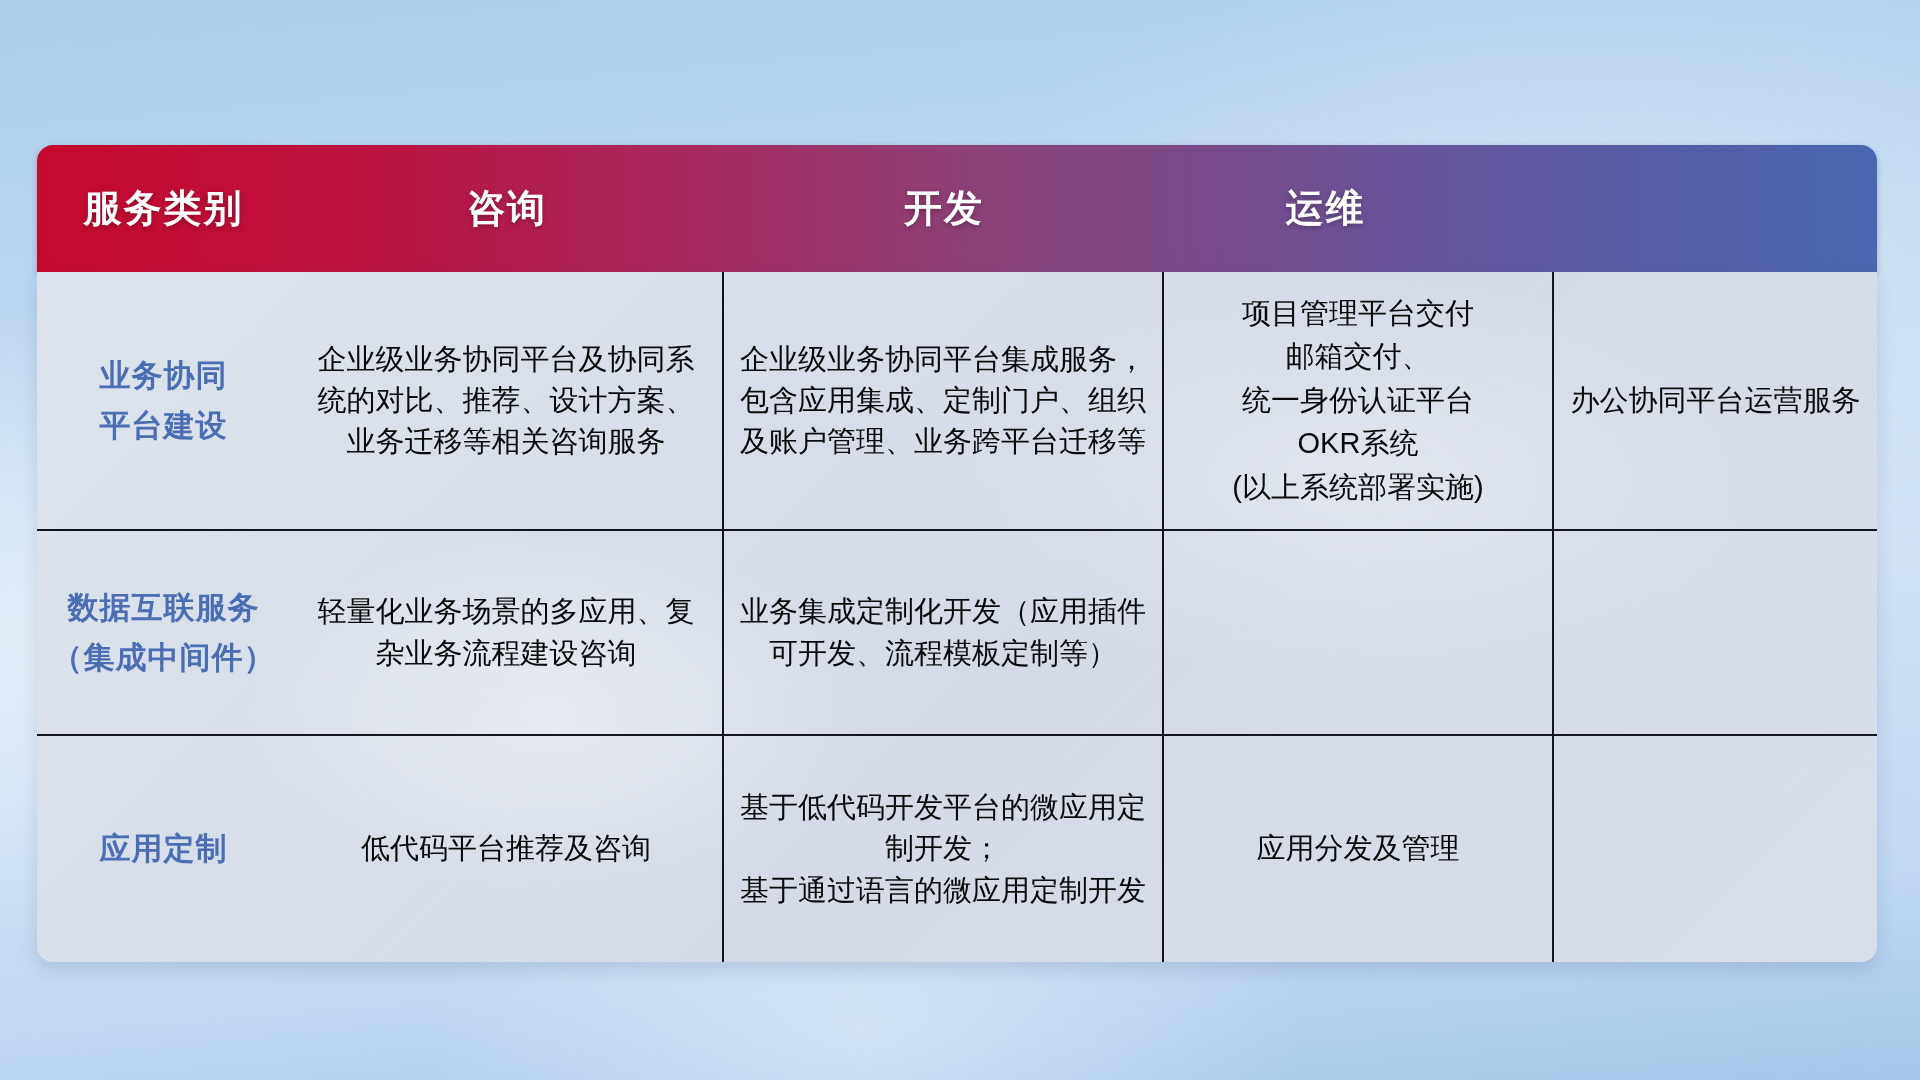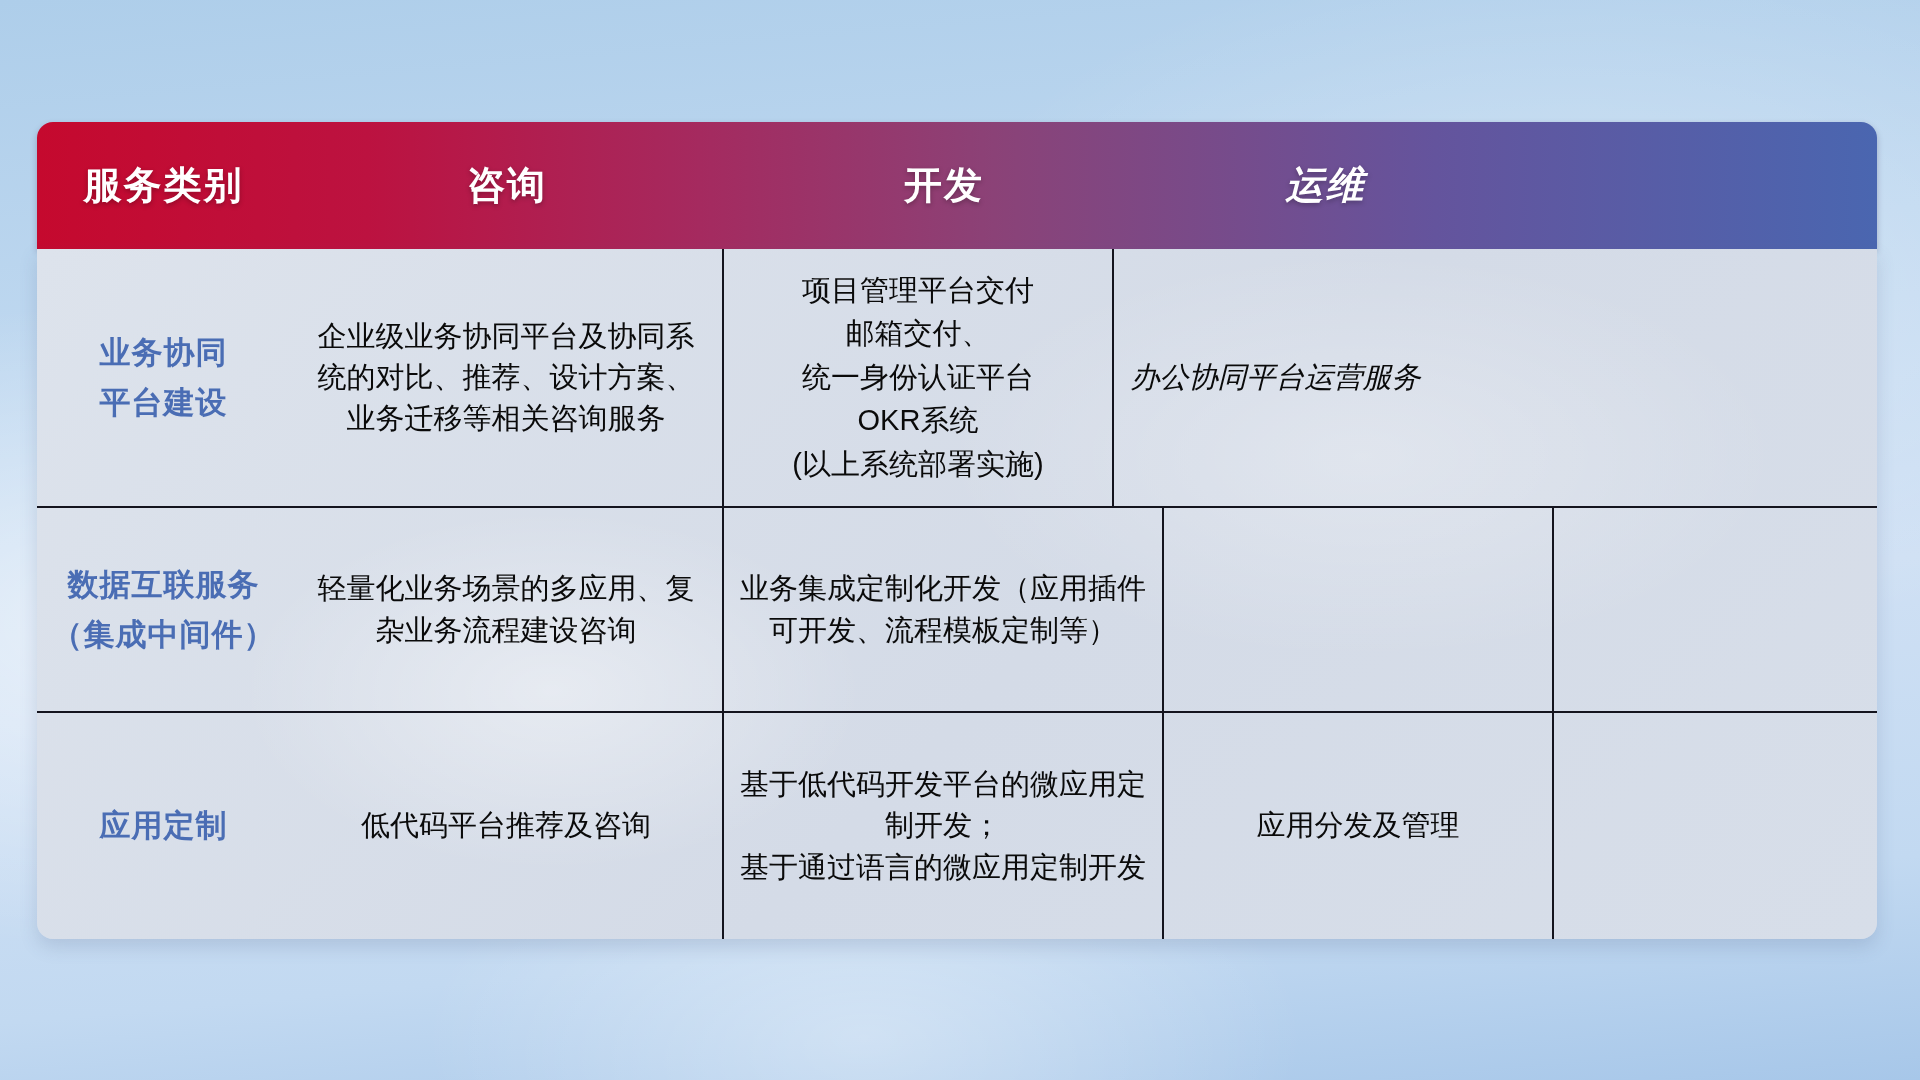--- a/index.html
+++ b/index.html
@@ -10,21 +10,21 @@
   }
   .stage{
     position:relative; width:1920px; height:1080px; overflow:hidden;
     background:
       radial-gradient(900px 520px at 6% 58%, rgba(255,255,255,0.55), transparent 62%),
       radial-gradient(1100px 600px at 82% 28%, rgba(255,255,255,0.30), transparent 60%),
       radial-gradient(800px 420px at 45% 96%, rgba(255,255,255,0.35), transparent 55%),
       linear-gradient(175deg,#AECEEA 0%,#BFD8F0 30%,#CFE0F4 58%,#C2D9F1 82%,#A7C7E9 100%);
   }
   .svc-table{
-    position:absolute; left:37px; top:122px; width:1840px;
+    position:absolute; left:37px; top:145px; width:1840px;
   }
   .head-row{
     display:flex; height:127px; align-items:center;
     border-radius:16px 16px 0 0;
     background:linear-gradient(90deg,#C5092E 0%,#BC1240 18%,#A52A5F 36%,#8B4277 52%,#64549D 76%,#4A66B0 100%);
     box-shadow:0 3px 6px rgba(40,20,60,0.25);
   }
   .head-cell{
     color:#ffffff; font-size:38px; font-weight:bold; text-align:center;
     text-shadow:0 2px 5px rgba(0,0,0,0.28);
@@ -46,21 +46,21 @@
   .cell{
     display:flex; align-items:center; justify-content:center;
     text-align:center; white-space:pre-line;
     color:#0A0A0A; font-size:29px; line-height:1.42;
     padding:8px 4px;
   }
   .col-category{ width:253px; }
   .col-consult { width:434px; border-right:2px solid #14141E; }
   .col-dev     { width:440px; border-right:2px solid #14141E; }
   .col-deliver { width:390px; border-right:2px solid #14141E; }
-  .col-ops     { width:323px;font-style:italic; }
+  .col-ops     { width:323px; }
   .head-row .col-category,.head-row .col-consult,.head-row .col-dev,
   .head-row .col-deliver,.head-row .col-ops{ border:none; }
   .category-text{
     color:#4A6DB4; font-size:31px; font-weight:bold; line-height:1.6;
     letter-spacing:1px;
   }
   .deliver-text{ line-height:1.5; }
 </style>
 </head>
 <body>
@@ -78,20 +78,23 @@
     <div class="body">
 
       <div class="row row-1">
         <div class="cell col-category">
           <span class="category-text">业务协同
 平台建设</span>
         </div>
         <div class="cell col-consult">企业级业务协同平台及协同系
 统的对比、推荐、设计方案、
 业务迁移等相关咨询服务</div>
+        <div class="cell col-dev">企业级业务协同平台集成服务，
+包含应用集成、定制门户、组织
+及账户管理、业务跨平台迁移等</div>
         <div class="cell col-deliver deliver-text">项目管理平台交付
 邮箱交付、
 统一身份认证平台
 OKR系统
 (以上系统部署实施)</div>
         <div class="cell col-ops">办公协同平台运营服务</div>
       </div>
 
       <div class="row row-2">
         <div class="cell col-category">

